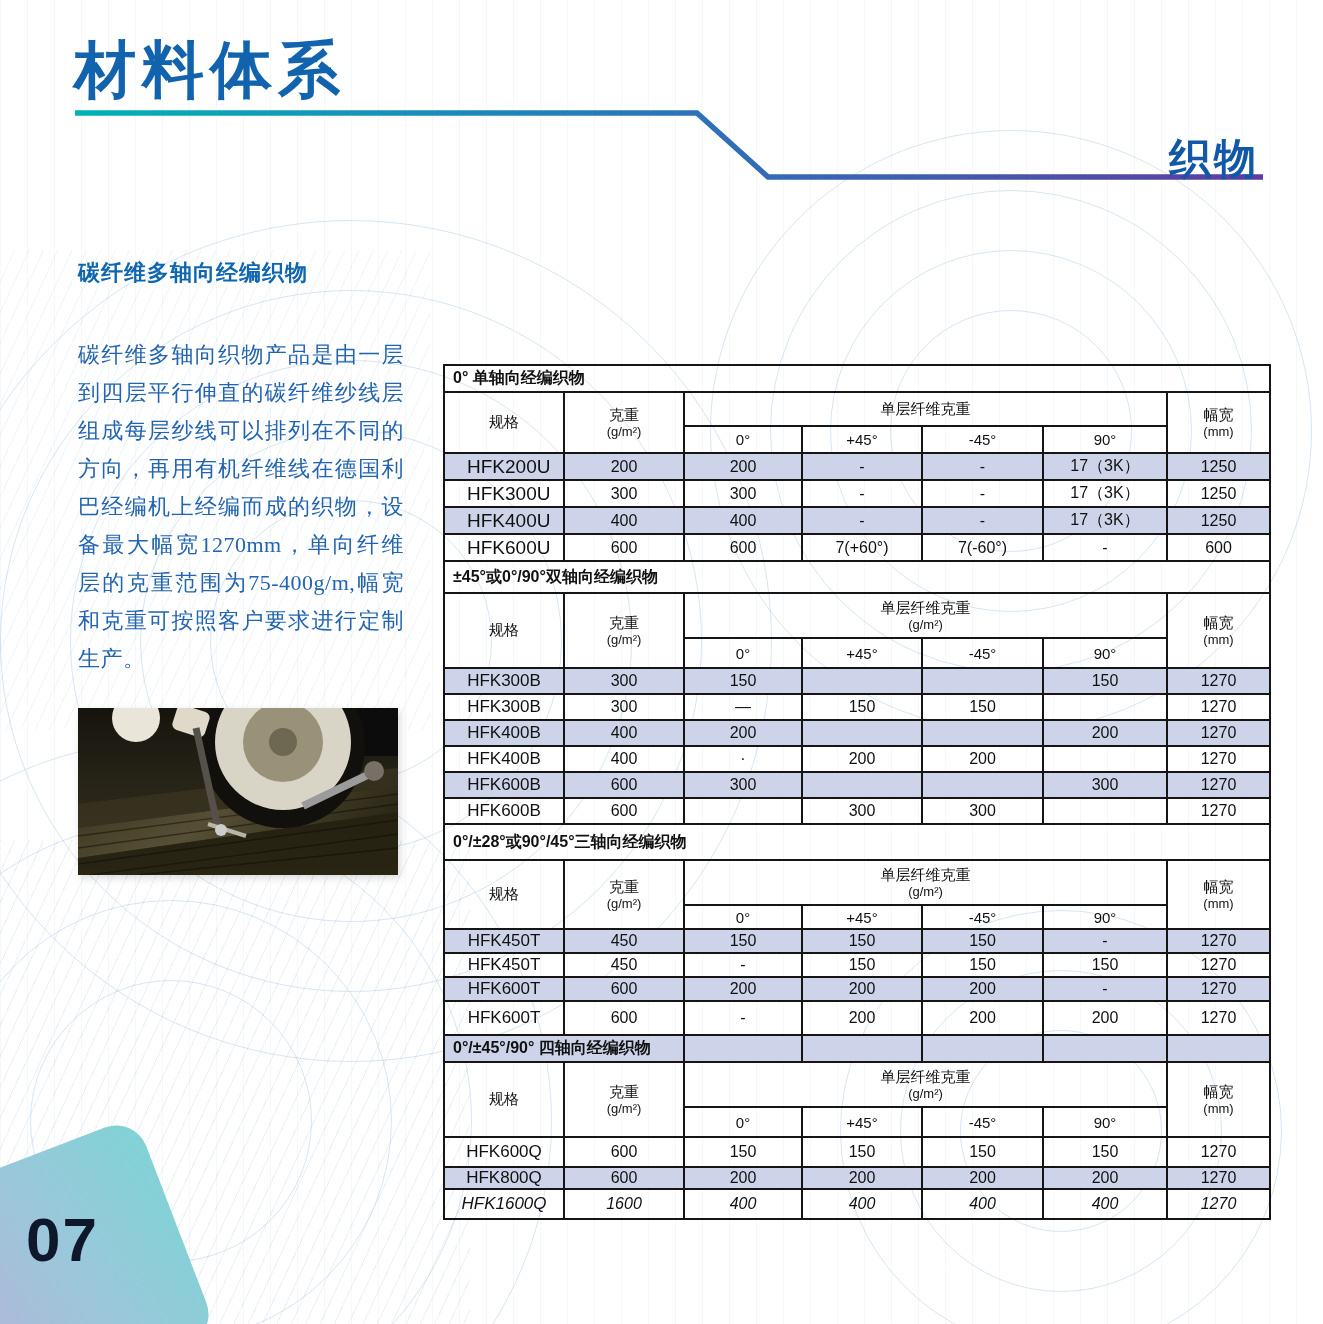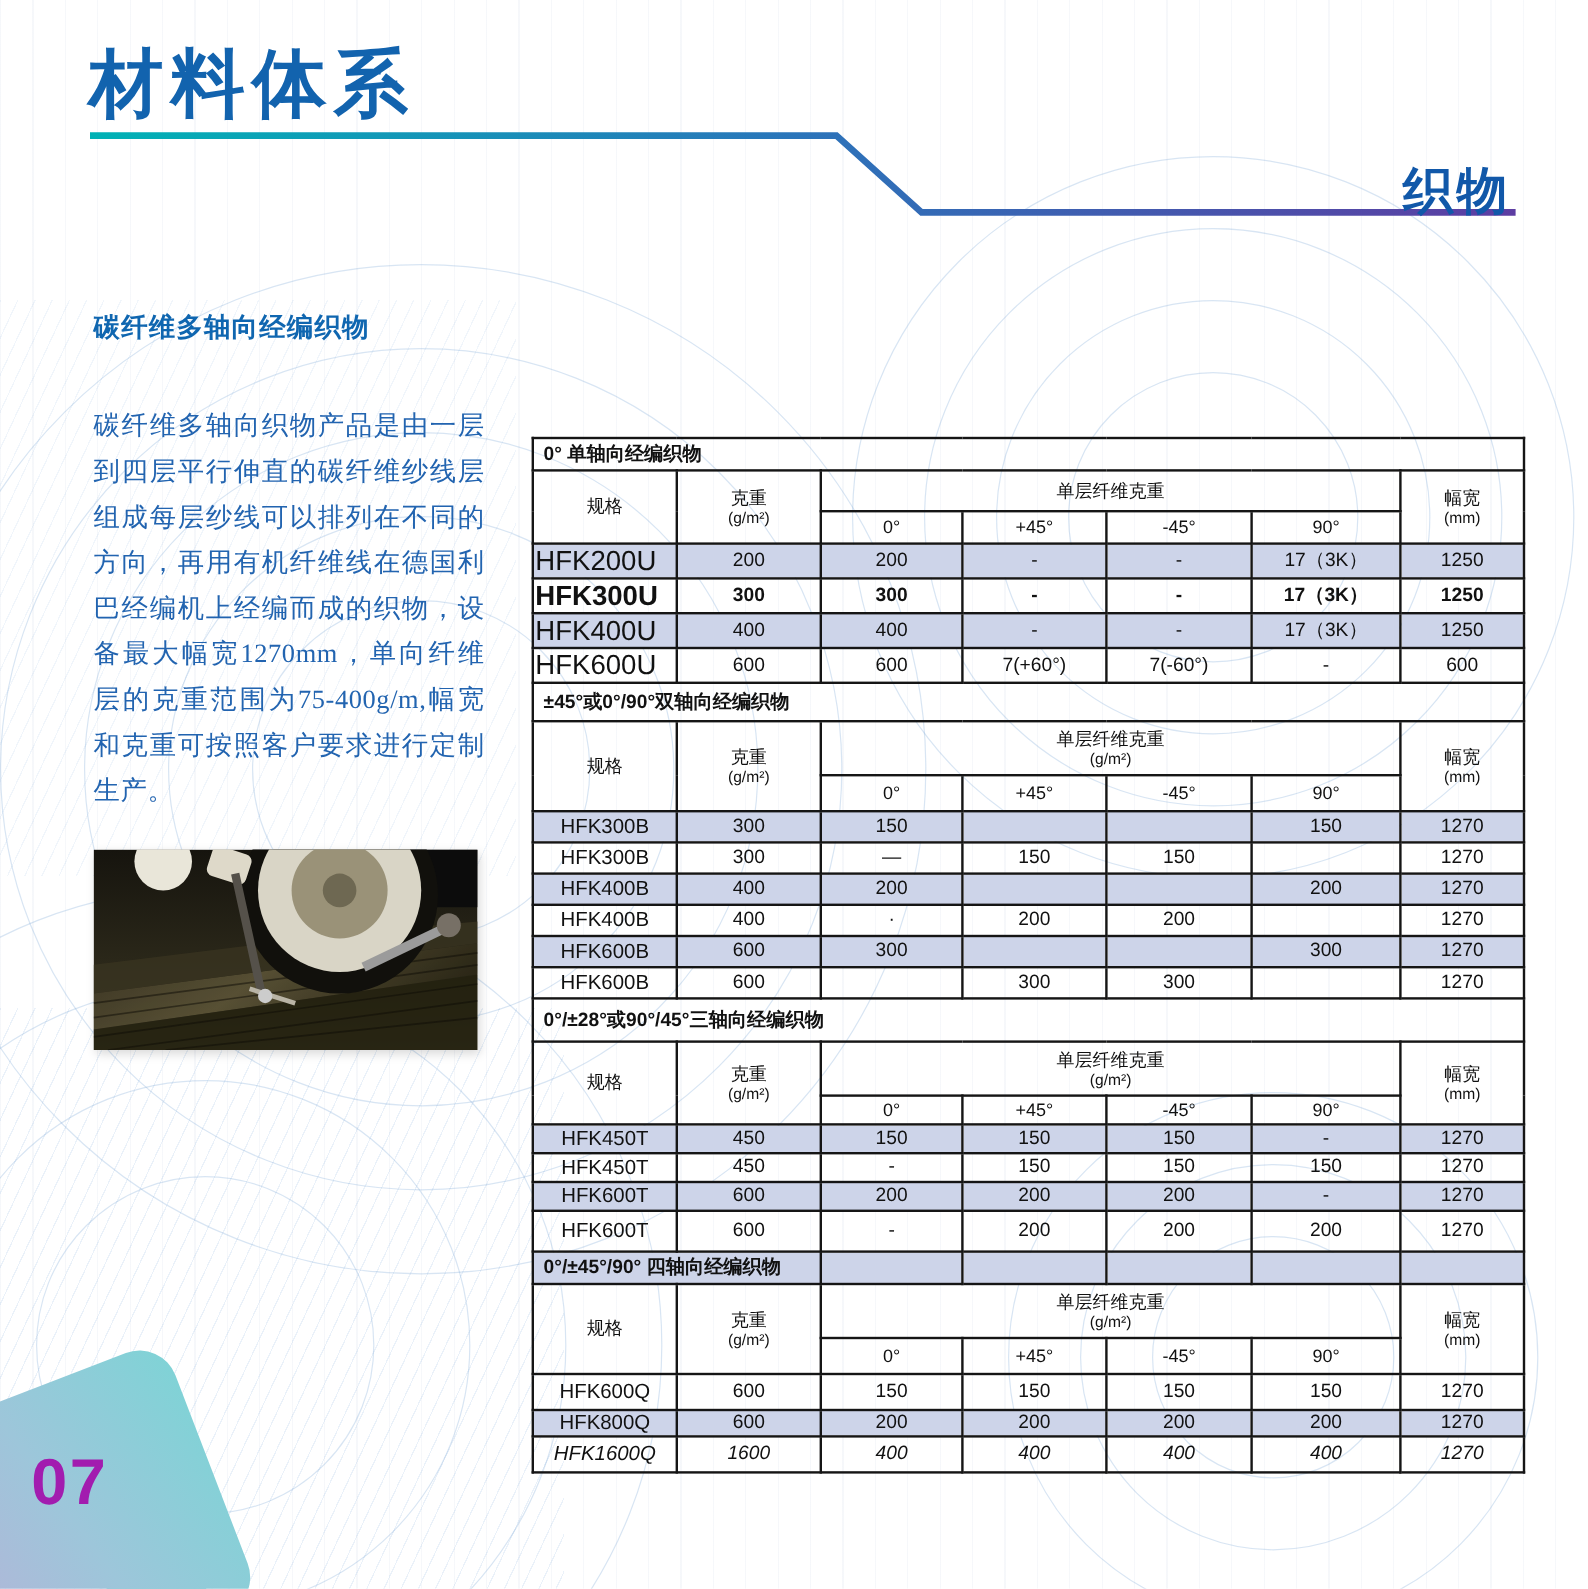--- a/index.html
+++ b/index.html
@@ -31,31 +31,31 @@
     font-size:22px;line-height:38px;color:#2264b0;text-align:justify;letter-spacing:0.5px;}
   .photo{position:absolute;left:78px;top:708px;width:320px;height:167px;z-index:3;
     box-shadow:2px 3px 8px rgba(0,0,0,0.15);}
   
   .badge{position:absolute;left:-48px;top:1150px;width:232px;height:232px;z-index:1;
     border-radius:32px;transform:rotate(-21deg);
     background:linear-gradient(75deg,#b5b3d8 0%,#9dc6da 48%,#7fd3d6 100%);}
   .badge-small{position:absolute;left:96px;top:1302px;width:80px;height:80px;z-index:0;
     border-radius:14px;transform:rotate(-21deg);background:#62c9ce;}
   .page-num{position:absolute;left:26px;top:1204px;z-index:2;
-    font-size:54px;font-weight:800;color:#a21caf;letter-spacing:2px;}
+    font-size:62px;font-weight:800;color:#0f172a;letter-spacing:2px;}
   
   #spec-tables{position:absolute;left:443px;top:364px;z-index:3;
     width:826px;border-collapse:collapse;table-layout:fixed;}
   #spec-tables td{border:2px solid #151515;text-align:center;vertical-align:middle;
     padding:0;font-size:16px;color:#111;overflow:hidden;}
   #spec-tables td.sec-title{text-align:left;padding:2px 8px;font-weight:700;font-size:16px;}
   #spec-tables td.hdr{font-size:15px;}
   #spec-tables td .unit{font-size:13px;line-height:14px;}
   #spec-tables td.spec{font-size:17px;}
-  #spec-tables td.spec-left{text-align:left;padding-left:1px;font-size:23px;}
+  #spec-tables td.spec-left{text-align:left;padding-left:22px;font-size:19px;}
   #spec-tables td.shaded{background:#cdd4e9;}
 </style>
 </head>
 <body>
 
 <div class="v-stripes"></div>
 <div class="hatch h1"></div>
 <div class="hatch h2"></div>
 <div class="arc-group" style="left:350px;top:640px;">
   <div class="arc" style="left:-420px;top:-420px;width:840px;height:840px;"></div>
@@ -176,21 +176,21 @@
       </tr>
       <tr style="height: 27px;">
         <td class="spec-left shaded">HFK200U</td>
         <td class="shaded">200</td>
         <td class="shaded">200</td>
         <td class="shaded">-</td>
         <td class="shaded">-</td>
         <td class="shaded">17（3K）</td>
         <td class="shaded">1250</td>
       </tr>
-      <tr style="height: 27px; font-weight: bold;">
+      <tr style="height: 27px;">
         <td class="spec-left">HFK300U</td>
         <td class="">300</td>
         <td class="">300</td>
         <td class="">-</td>
         <td class="">-</td>
         <td class="">17（3K）</td>
         <td class="">1250</td>
       </tr>
       <tr style="height: 27px;">
         <td class="spec-left shaded">HFK400U</td>

